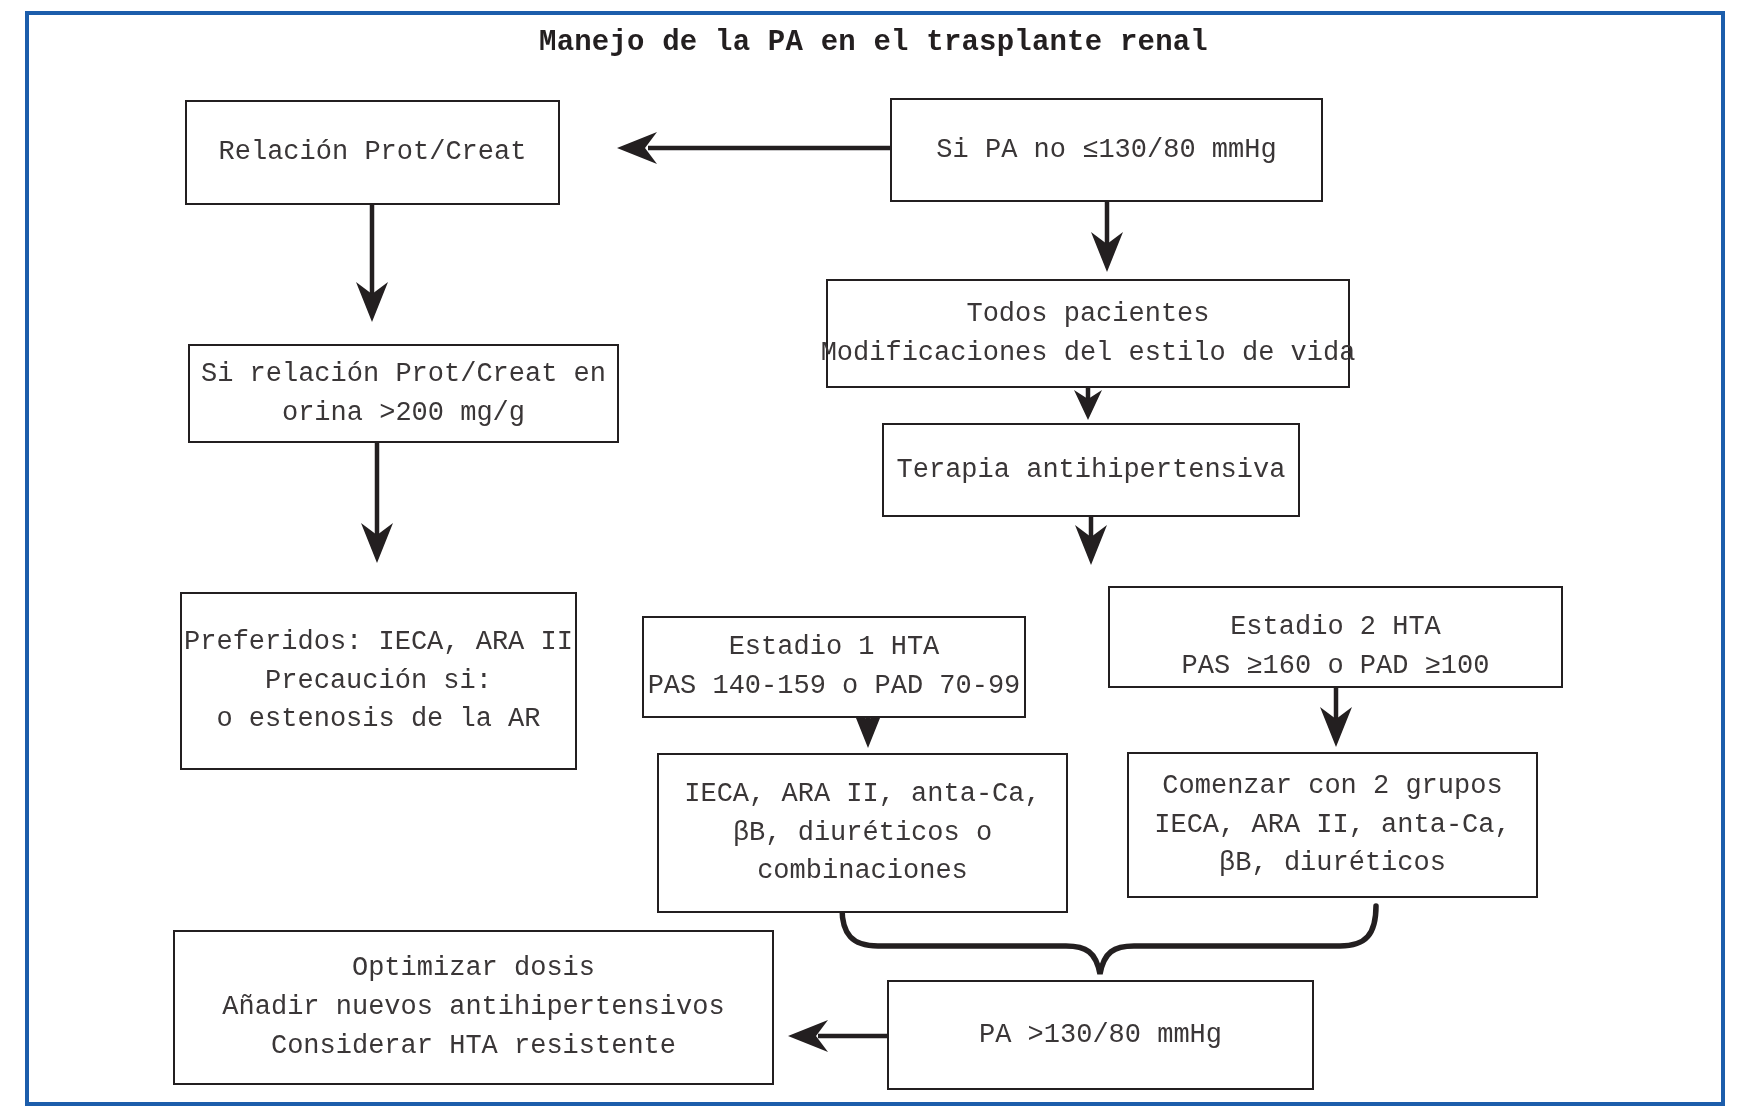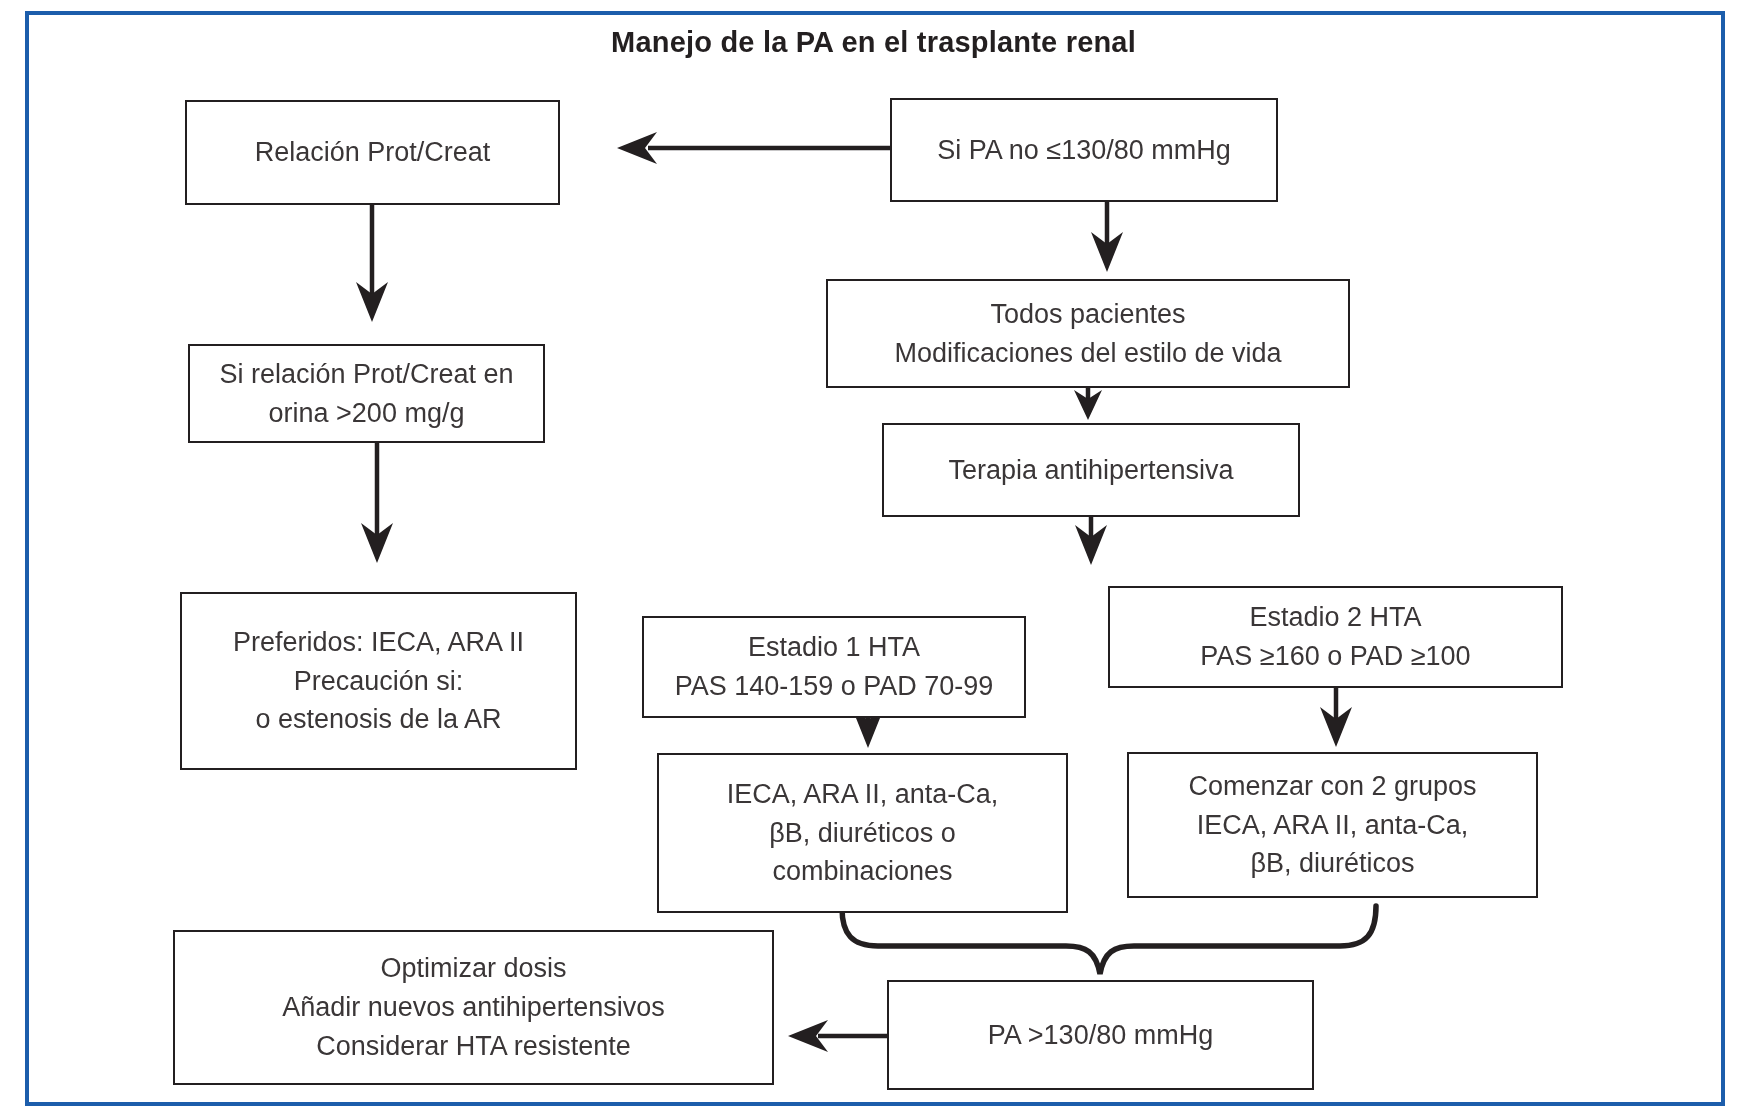--- a/index.html
+++ b/index.html
@@ -1,20 +1,20 @@
 <!DOCTYPE html>
 <html><head>
 <meta charset="utf-8">
 <style>
   html,body{margin:0;padding:0;background:#ffffff;}
   .canvas{
     position:relative;
     width:1747px;height:1120px;
     background:#ffffff;
-    font-family:Liberation Sans, sans-serif;
+    font-family:Liberation Mono, monospace;
     color:#2e2a2b;
     overflow:hidden;
   }
   .frame{
     position:absolute;
     left:25px;top:11px;width:1700px;height:1095px;
     border:4px solid #1c5dab;
     box-sizing:border-box;
     background:#ffffff;
   }
@@ -95,50 +95,50 @@
       <polygon points="372,322 356,282 372,294 388,282"></polygon>
       <polygon points="377,563 361,523 377,535 393,523"></polygon>
       <polygon points="788,1036 828,1020 816,1036 828,1052"></polygon>
     </g>
   </svg>
 
   <div class="box" style="left:185px;top:100px;width:375px;height:105px">
     <div class="line">Relación Prot/Creat</div>
   </div>
 
-  <div class="box" style="left:890px;top:98px;width:388px;height:104px">
+  <div class="box" style="left:890px;top:98px;width:433px;height:104px">
     <div class="line">Si PA no ≤130/80 mmHg</div>
   </div>
 
   <div class="box" style="left:882px;top:423px;width:418px;height:94px">
     <div class="line">Terapia antihipertensiva</div>
   </div>
 
   <div class="box" style="left:826px;top:279px;width:524px;height:109px">
     <div class="line">Todos pacientes</div>
     <div class="line">Modificaciones del estilo de vida</div>
   </div>
 
-  <div class="box" style="left:188px;top:344px;width:357px;height:99px">
+  <div class="box" style="left:188px;top:344px;width:431px;height:99px">
     <div class="line">Si relación Prot/Creat en</div>
     <div class="line">orina &gt;200 mg/g</div>
   </div>
 
   <div class="box" style="left:180px;top:592px;width:397px;height:178px">
     <div class="line">Preferidos: IECA, ARA II</div>
     <div class="line">Precaución si:</div>
     <div class="line">o estenosis de la AR</div>
   </div>
 
   <div class="box" style="left:642px;top:616px;width:384px;height:102px">
     <div class="line">Estadio 1 HTA</div>
     <div class="line">PAS 140-159 o PAD 70-99</div>
   </div>
 
-  <div class="box" style="left:1108px;top:586px;width:455px;height:102px;justify-content:center;">
+  <div class="box" style="left:1108px;top:586px;width:455px;height:102px;justify-content:flex-end;">
     <div class="line">Estadio 2 HTA</div>
     <div class="line">PAS ≥160 o PAD ≥100</div>
   </div>
 
   <div class="box" style="left:657px;top:753px;width:411px;height:160px">
     <div class="line">IECA, ARA II, anta-Ca,</div>
     <div class="line">βB, diuréticos o</div>
     <div class="line">combinaciones</div>
   </div>
 

